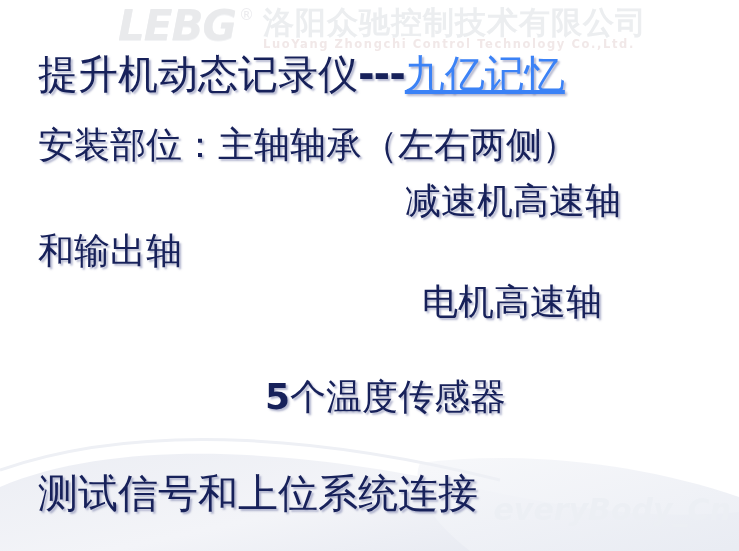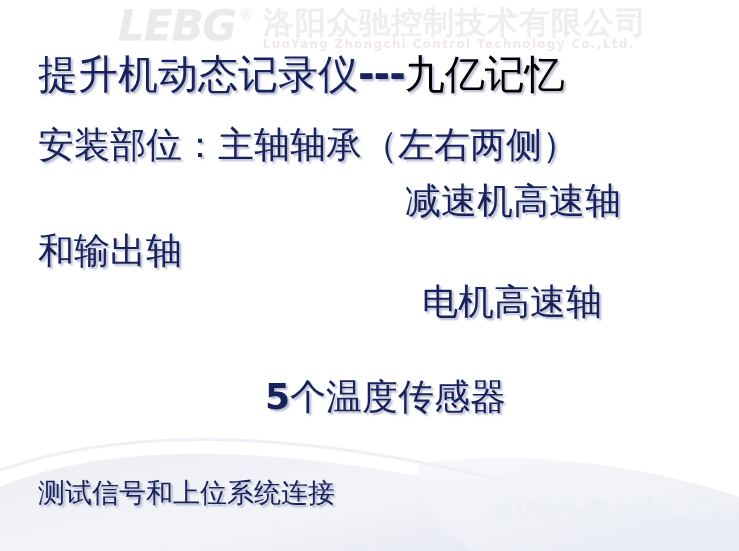--- a/index.html
+++ b/index.html
@@ -125,35 +125,36 @@
   }
 
   .title-line {
     left: 38px;
     top: 51px;
     font-size: 40px;
     line-height: 46px;
     letter-spacing: 0px;
   }
   .title-red {
-    color: #000000;
+    color: #3b82f6;
+    text-decoration: underline;
   }
   .title-dash {
     color: #17215a;
     font-weight: 700;
     letter-spacing: -1px;
   }
 
   .l2 { left: 38px;  top: 124px; font-size: 36px; line-height: 42px; }
   .l3 { left: 405px; top: 180px; font-size: 36px; line-height: 42px; }
   .l4 { left: 38px;  top: 230px; font-size: 36px; line-height: 42px; }
   .l5 { left: 422px; top: 281px; font-size: 36px; line-height: 42px; }
   .l6 { left: 38px;  top: 328px; font-size: 36px; line-height: 42px; }
   .l7 { left: 265px; top: 376px; font-size: 36px; line-height: 42px; }
-  .l8 { left: 38px;  top: 472px; font-size: 27px; line-height: 42px; }
+  .l8 { left: 38px;  top: 472px; font-size: 40px; line-height: 42px; }
 
   .num {
     font-family: "DejaVu Sans", "Liberation Sans", sans-serif;
     font-weight: 700;
   }
 </style>
 </head>
 <body>
 
 <div class="slide">

